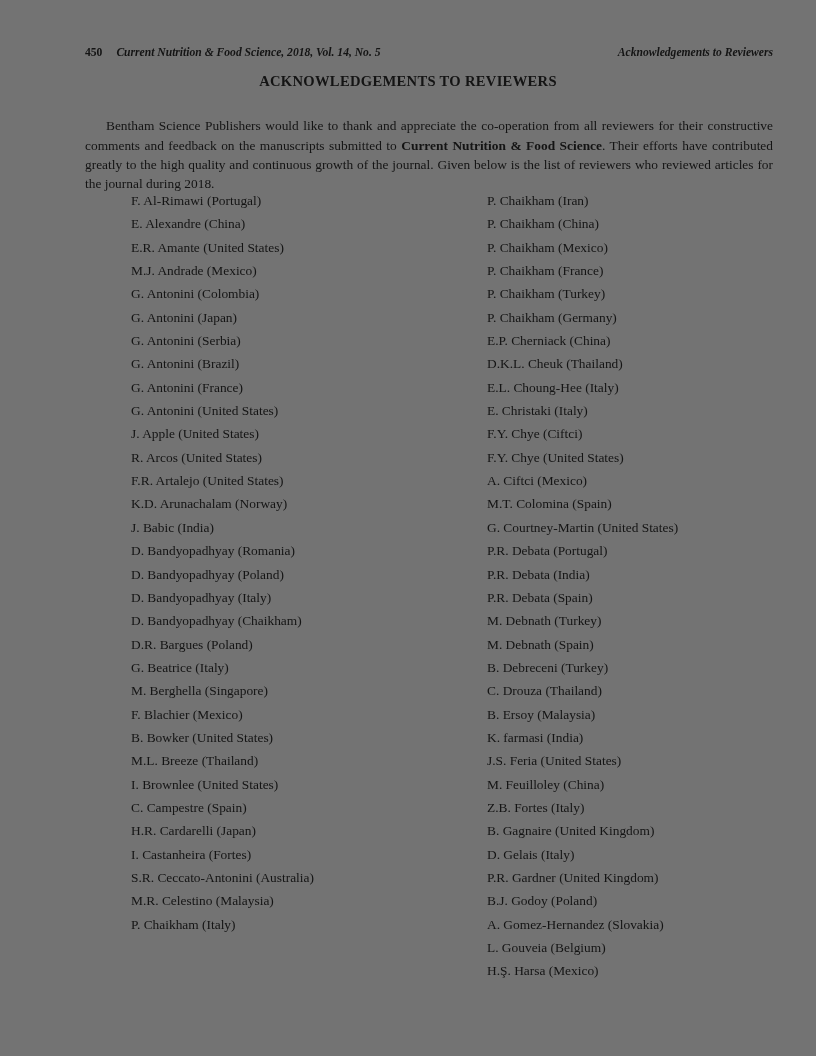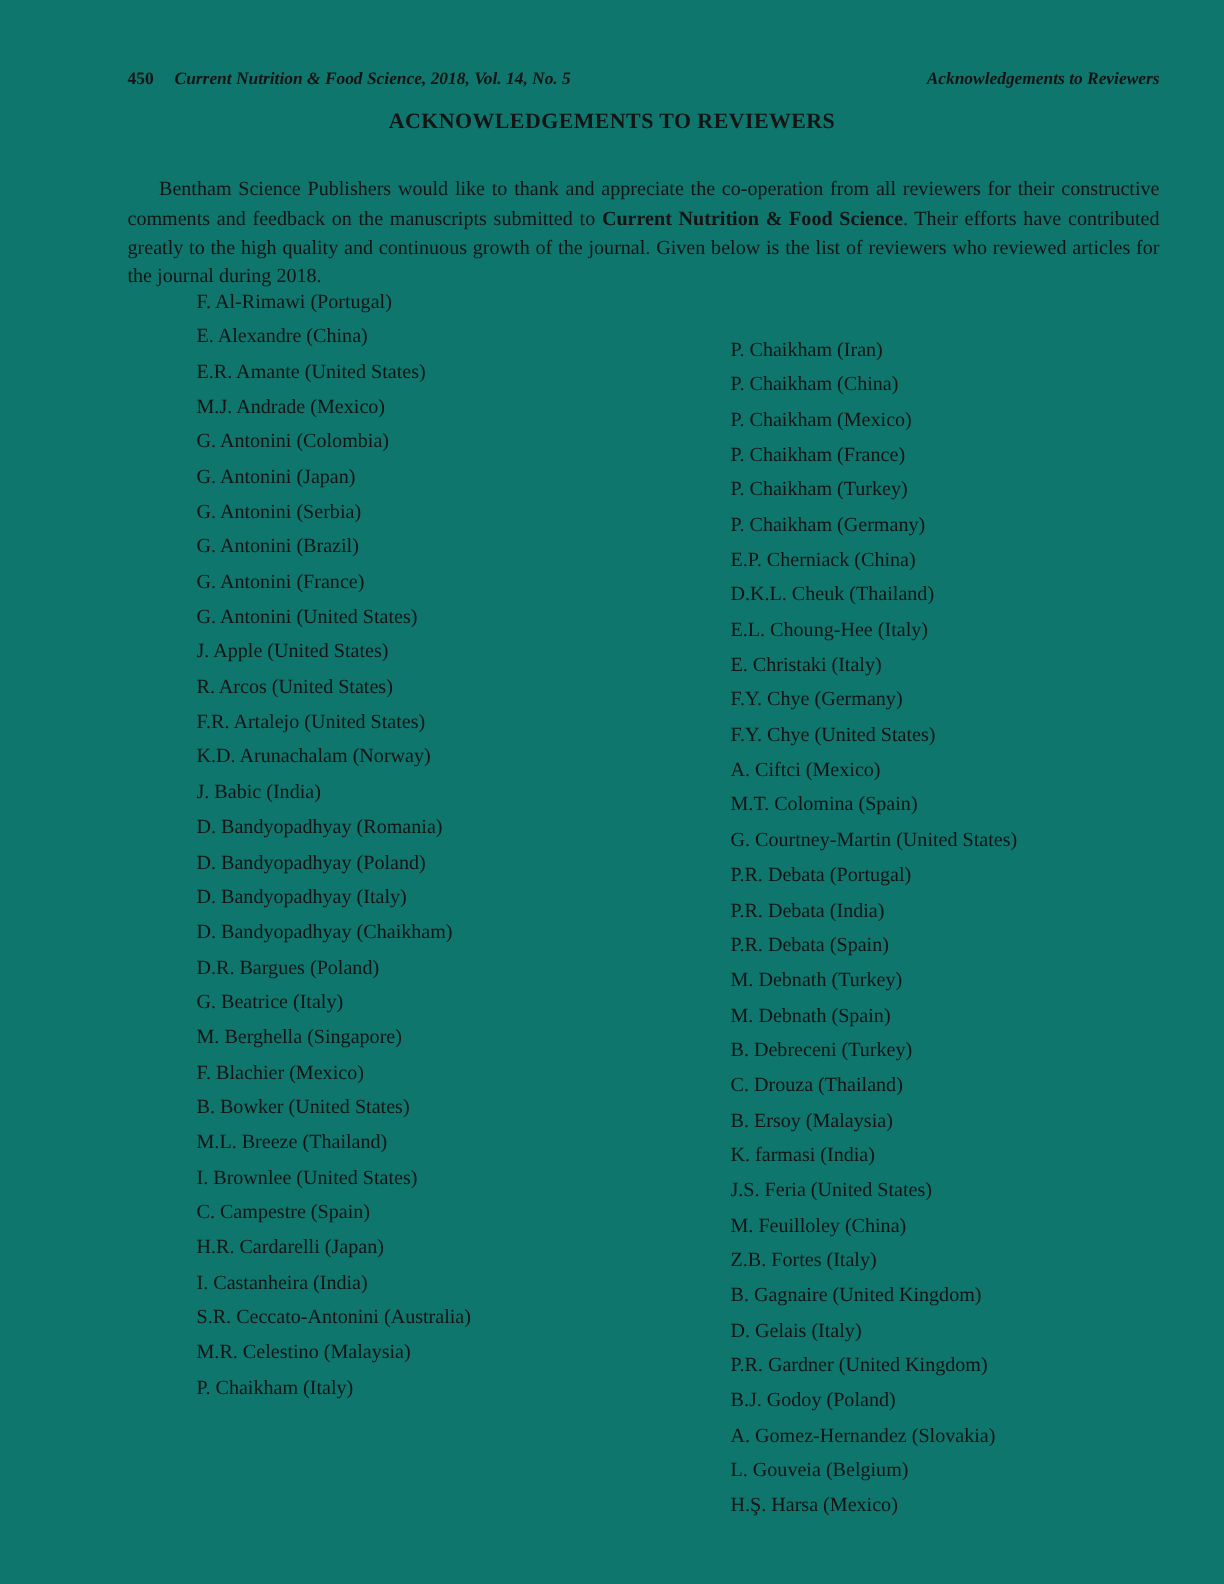--- a/index.html
+++ b/index.html
@@ -1,20 +1,20 @@
 <!DOCTYPE html>
 <html><head>
 <meta charset="utf-8">
 <style>
   html, body { margin: 0; padding: 0; background: #ffffff; }
   .page {
     position: relative;
     width: 816px;
     height: 1056px;
-    background: #0f766e;
+    background: #737373;
     color: #141414;
     font-family: "Liberation Serif", serif;
     overflow: hidden;
   }
   .header {
     position: absolute;
     top: 46px;
     left: 85px;
     right: 43px;
     display: flex;
@@ -49,21 +49,21 @@
   }
   .journal-name { font-weight: bold; }
   .reviewer-list {
     position: absolute;
     top: 189px;
     left: 131px;
     right: 43px;
     display: flex;
   }
   .reviewer-col { width: 356px; flex: 0 0 auto; }
-  .reviewer-col.right { width: auto; margin-top: 32px; }
+  .reviewer-col.right { width: auto; }
   .item {
     height: 23.35px;
     line-height: 23.35px;
     font-size: 13.4px;
     white-space: nowrap;
   }
 </style>
 </head>
 <body>
 
@@ -104,37 +104,37 @@
         <div class="item">D. Bandyopadhyay (Chaikham)</div>
         <div class="item">D.R. Bargues (Poland)</div>
         <div class="item">G. Beatrice (Italy)</div>
         <div class="item">M. Berghella (Singapore)</div>
         <div class="item">F. Blachier (Mexico)</div>
         <div class="item">B. Bowker (United States)</div>
         <div class="item">M.L. Breeze (Thailand)</div>
         <div class="item">I. Brownlee (United States)</div>
         <div class="item">C. Campestre (Spain)</div>
         <div class="item">H.R. Cardarelli (Japan)</div>
-        <div class="item">I. Castanheira (India)</div>
+        <div class="item">I. Castanheira (Fortes)</div>
         <div class="item">S.R. Ceccato-Antonini (Australia)</div>
         <div class="item">M.R. Celestino (Malaysia)</div>
         <div class="item">P. Chaikham (Italy)</div>
       </div>
     <div class="reviewer-col right">
         <div class="item">P. Chaikham (Iran)</div>
         <div class="item">P. Chaikham (China)</div>
         <div class="item">P. Chaikham (Mexico)</div>
         <div class="item">P. Chaikham (France)</div>
         <div class="item">P. Chaikham (Turkey)</div>
         <div class="item">P. Chaikham (Germany)</div>
         <div class="item">E.P. Cherniack (China)</div>
         <div class="item">D.K.L. Cheuk (Thailand)</div>
         <div class="item">E.L. Choung-Hee (Italy)</div>
         <div class="item">E. Christaki (Italy)</div>
-        <div class="item">F.Y. Chye (Germany)</div>
+        <div class="item">F.Y. Chye (Ciftci)</div>
         <div class="item">F.Y. Chye (United States)</div>
         <div class="item">A. Ciftci (Mexico)</div>
         <div class="item">M.T. Colomina (Spain)</div>
         <div class="item">G. Courtney-Martin (United States)</div>
         <div class="item">P.R. Debata (Portugal)</div>
         <div class="item">P.R. Debata (India)</div>
         <div class="item">P.R. Debata (Spain)</div>
         <div class="item">M. Debnath (Turkey)</div>
         <div class="item">M. Debnath (Spain)</div>
         <div class="item">B. Debreceni (Turkey)</div>

